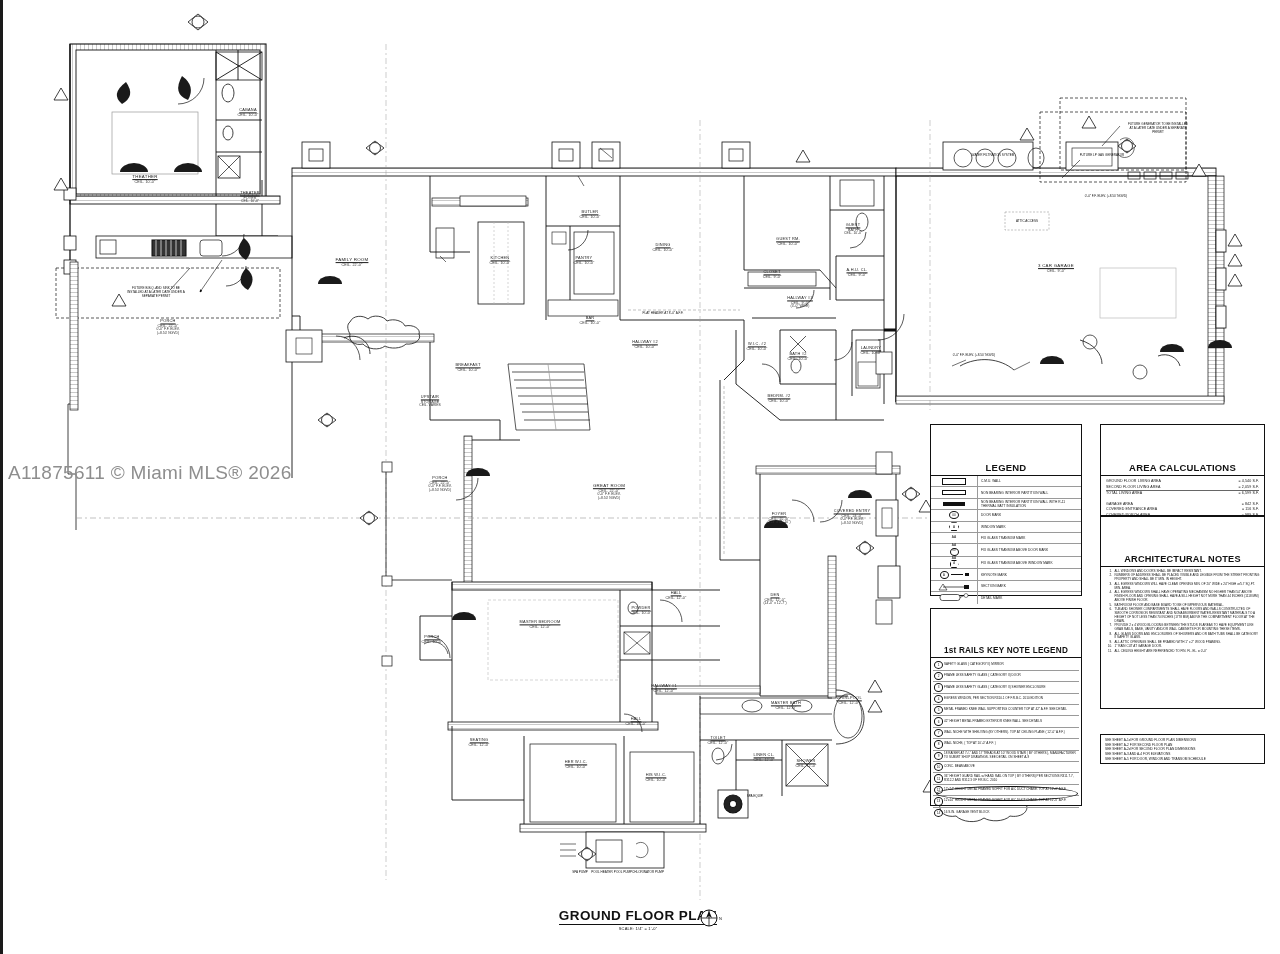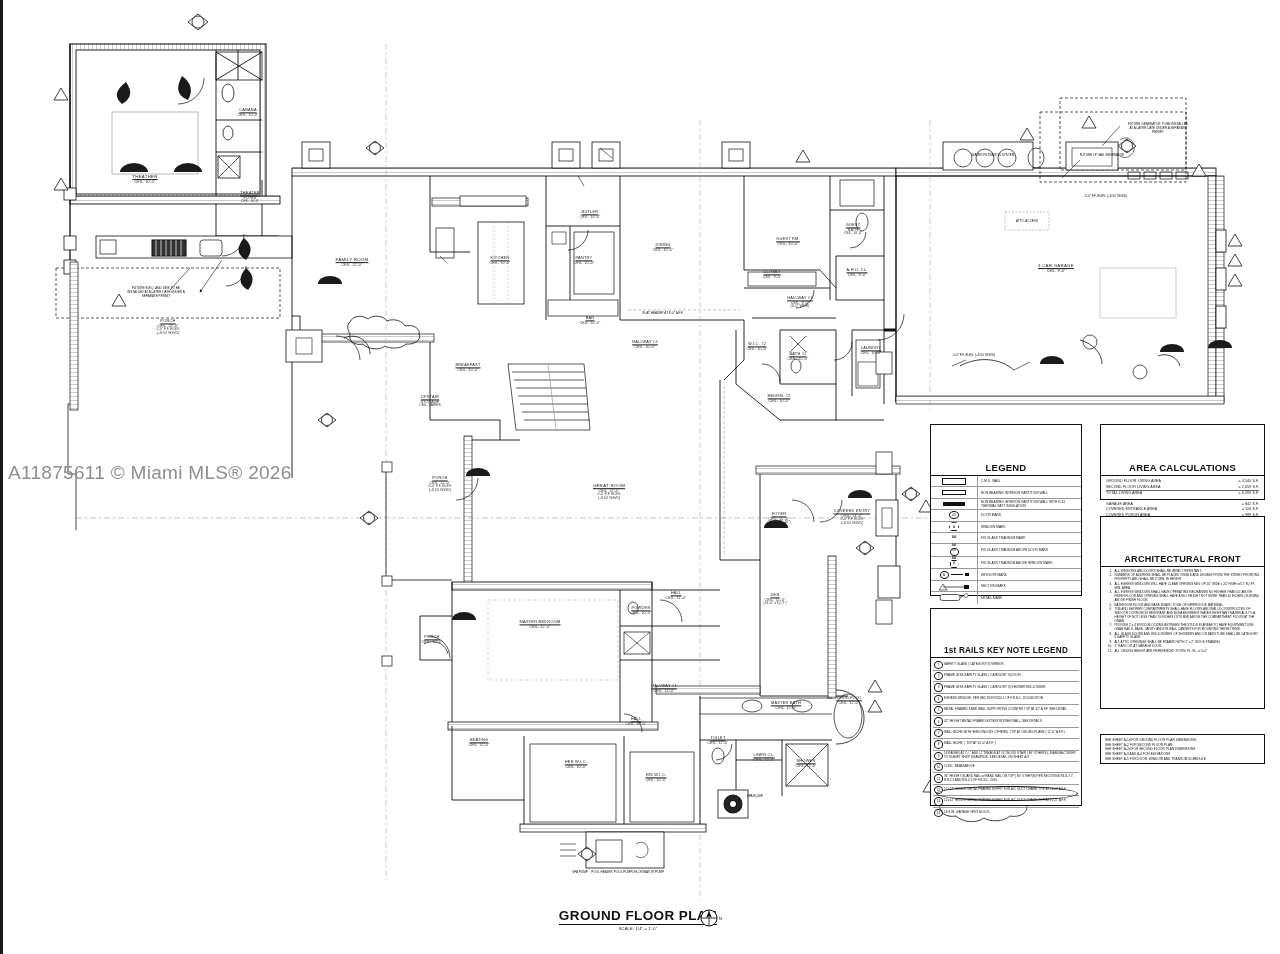--- a/index.html
+++ b/index.html
@@ -126,21 +126,21 @@
               font-size: 3px; display:flex; align-items:center; justify-content:center;
               clip-path: polygon(25% 0,75% 0,100% 50%,75% 100%,25% 100%,0 50%); }
   .sym-aa   { font-size: 3.2px; text-align:center; line-height:1.05; }
   .sym-key  { display:flex; align-items:center; gap:2px; }
   .sym-key .kc { width:7px;height:6px;border:.8px solid #111;border-radius:50%;font-size:2.8px;
                  display:flex;align-items:center;justify-content:center;}
   .sym-key .kl { width:12px;height:.9px;background:#111; }
   .sym-key .kd { width:4px;height:2.4px;background:#111; }
 
   
-  #area-box { left: 1100px; top: 424px; width: 165px; height: 76px; }
+  #area-box { left: 1100px; top: 424px; width: 165px; height: 92px; }
   #area-box .bhdr { font-size: 9.5px; }
   #area-box .inner { padding: 3px 5px 0 5px; }
   .area-row {
     display: flex;
     justify-content: space-between;
     font-size: 3.6px;
     line-height: 1.55;
     letter-spacing: .1px;
   }
   .area-row .al { text-align: left; }
@@ -921,21 +921,21 @@
           </div>
         </div>
       <div class="area-total">
         <span class="al">TOTAL FOOTPRINT AREA</span>
         <span class="av">= 6,539 S.F.</span>
       </div>
     </div>
   </div>
 
   <div class="box" id="notes-box">
-    <div class="bhdr">ARCHITECTURAL FRONT</div>
+    <div class="bhdr">ARCHITECTURAL NOTES</div>
     <div class="inner" id="notes-rows">
         <div class="note-row">
           <span class="note-num">1.</span>
           <span class="note-txt">ALL WINDOWS AND DOORS SHALL BE IMPACT RESISTANT.</span>
         </div>
         <div class="note-row">
           <span class="note-num">2.</span>
           <span class="note-txt">NUMBERS OF ADDRESS SHALL BE PLACED VISIBLE AND LEGIBLE FROM THE STREET FRONTING PROPERTY AND SHALL BE 3" MIN. IN HEIGHT.</span>
         </div>
         <div class="note-row">

